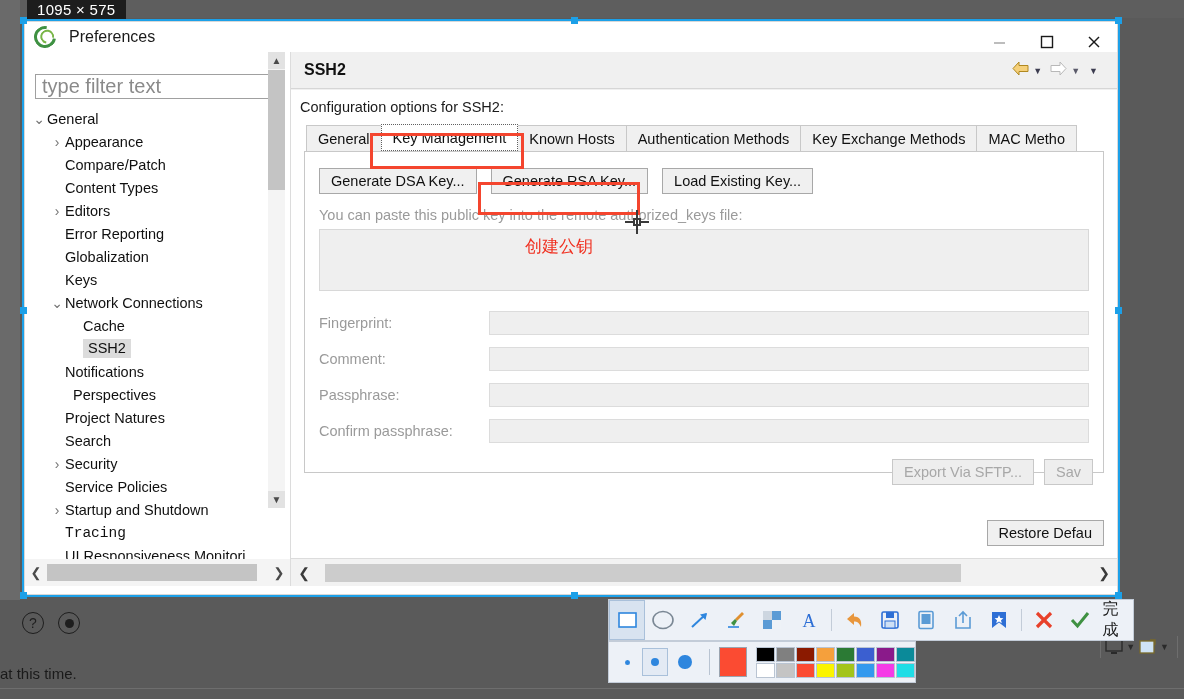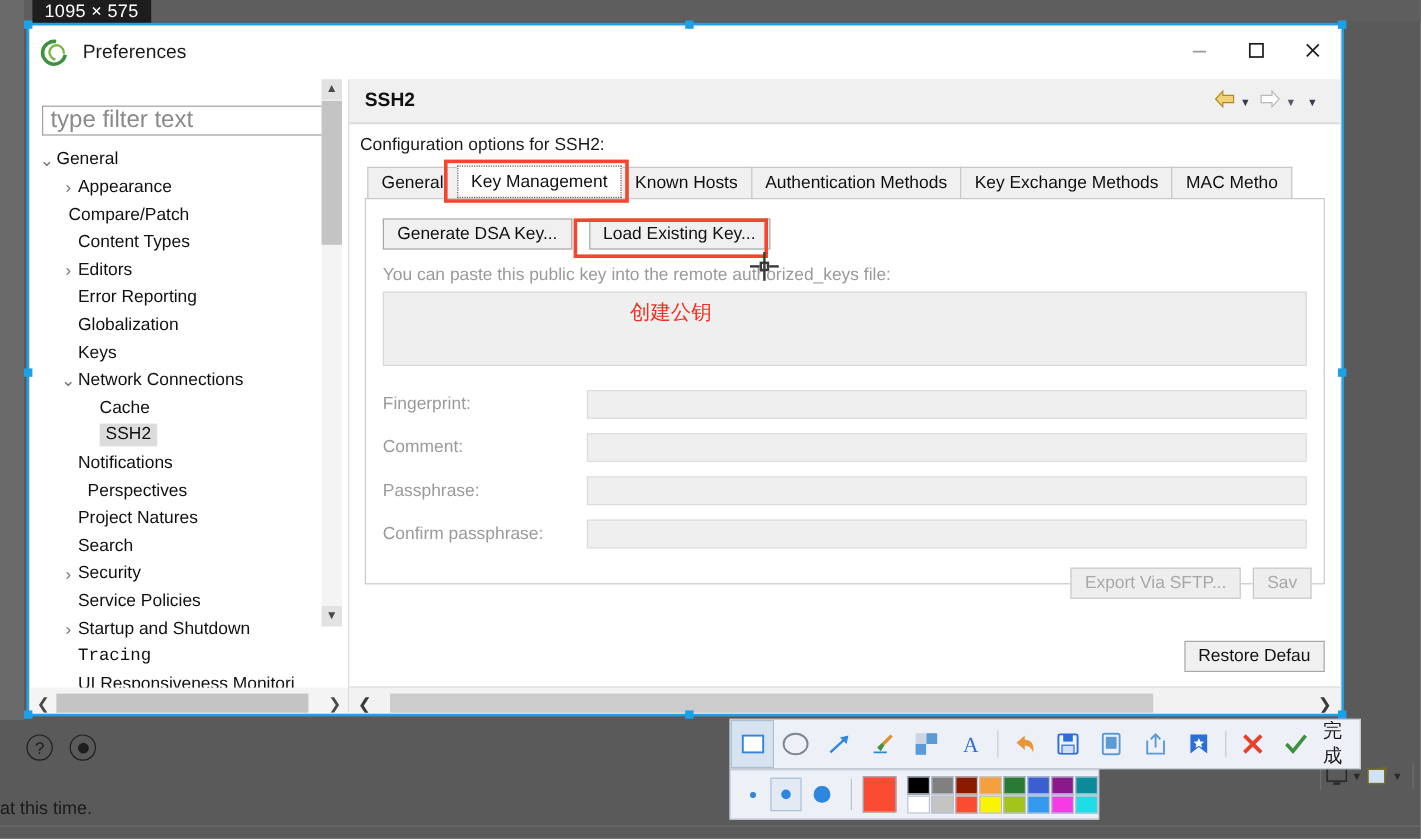--- a/index.html
+++ b/index.html
@@ -60,21 +60,21 @@
   
   .dialog {
     position: absolute; left: 24px; top: 21px;
     width: 1094px; height: 574px;
     background: #ffffff;
     border: 1px solid #d8d8d8;
     overflow: hidden;
     z-index: 20;
   }
   .titlebar {
-    height: 44px; background: #ffffff;
+    height: 30px; background: #ffffff;
     display: flex; align-items: center;
     position: relative;
   }
   .app-icon {
     width: 22px; height: 22px; margin-left: 9px;
     border-radius: 50%;
     border: 3px solid #3f9142;
     border-right-color: transparent;
     transform: rotate(-35deg);
     position: relative;
@@ -404,21 +404,21 @@
       </div>
       <div class="tree" id="tree">
           <div class="tree-row" style="padding-left: 6px;">
             <span class="arrow" style="font-size: 14px; line-height: 0;">⌄</span>
             <span class="tree-label">General</span>
           </div>
           <div class="tree-row" style="padding-left: 24px;">
             <span class="arrow" style="font-size: 14px;">›</span>
             <span class="tree-label">Appearance</span>
           </div>
-          <div class="tree-row" style="padding-left: 16px;">
+          <div class="tree-row" style="padding-left: 24px;">
             <span class="arrow"></span>
             <span class="tree-label">Compare/Patch</span>
           </div>
           <div class="tree-row" style="padding-left: 24px;">
             <span class="arrow"></span>
             <span class="tree-label">Content Types</span>
           </div>
           <div class="tree-row" style="padding-left: 24px;">
             <span class="arrow" style="font-size: 14px;">›</span>
             <span class="tree-label">Editors</span>
@@ -527,20 +527,21 @@
               <div class="tab active">Key Management</div>
               <div class="tab">Known Hosts</div>
               <div class="tab">Authentication Methods</div>
               <div class="tab">Key Exchange Methods</div>
               <div class="tab">MAC Metho</div>
             </div>
 
           <div class="tabpanel">
             <div class="btn-row" id="keybtns">
                 <div class="btn">Generate DSA Key...</div>
+                <div class="btn">Generate RSA Key...</div>
                 <div class="btn">Load Existing Key...</div>
               </div>
 
             <div class="paste-note">You can paste this public key into the remote authorized_keys file:</div>
 
             <div class="keybox">
               <div class="cn-note">创建公钥</div>
             </div>
 
             <div class="field-grid" id="fields">

